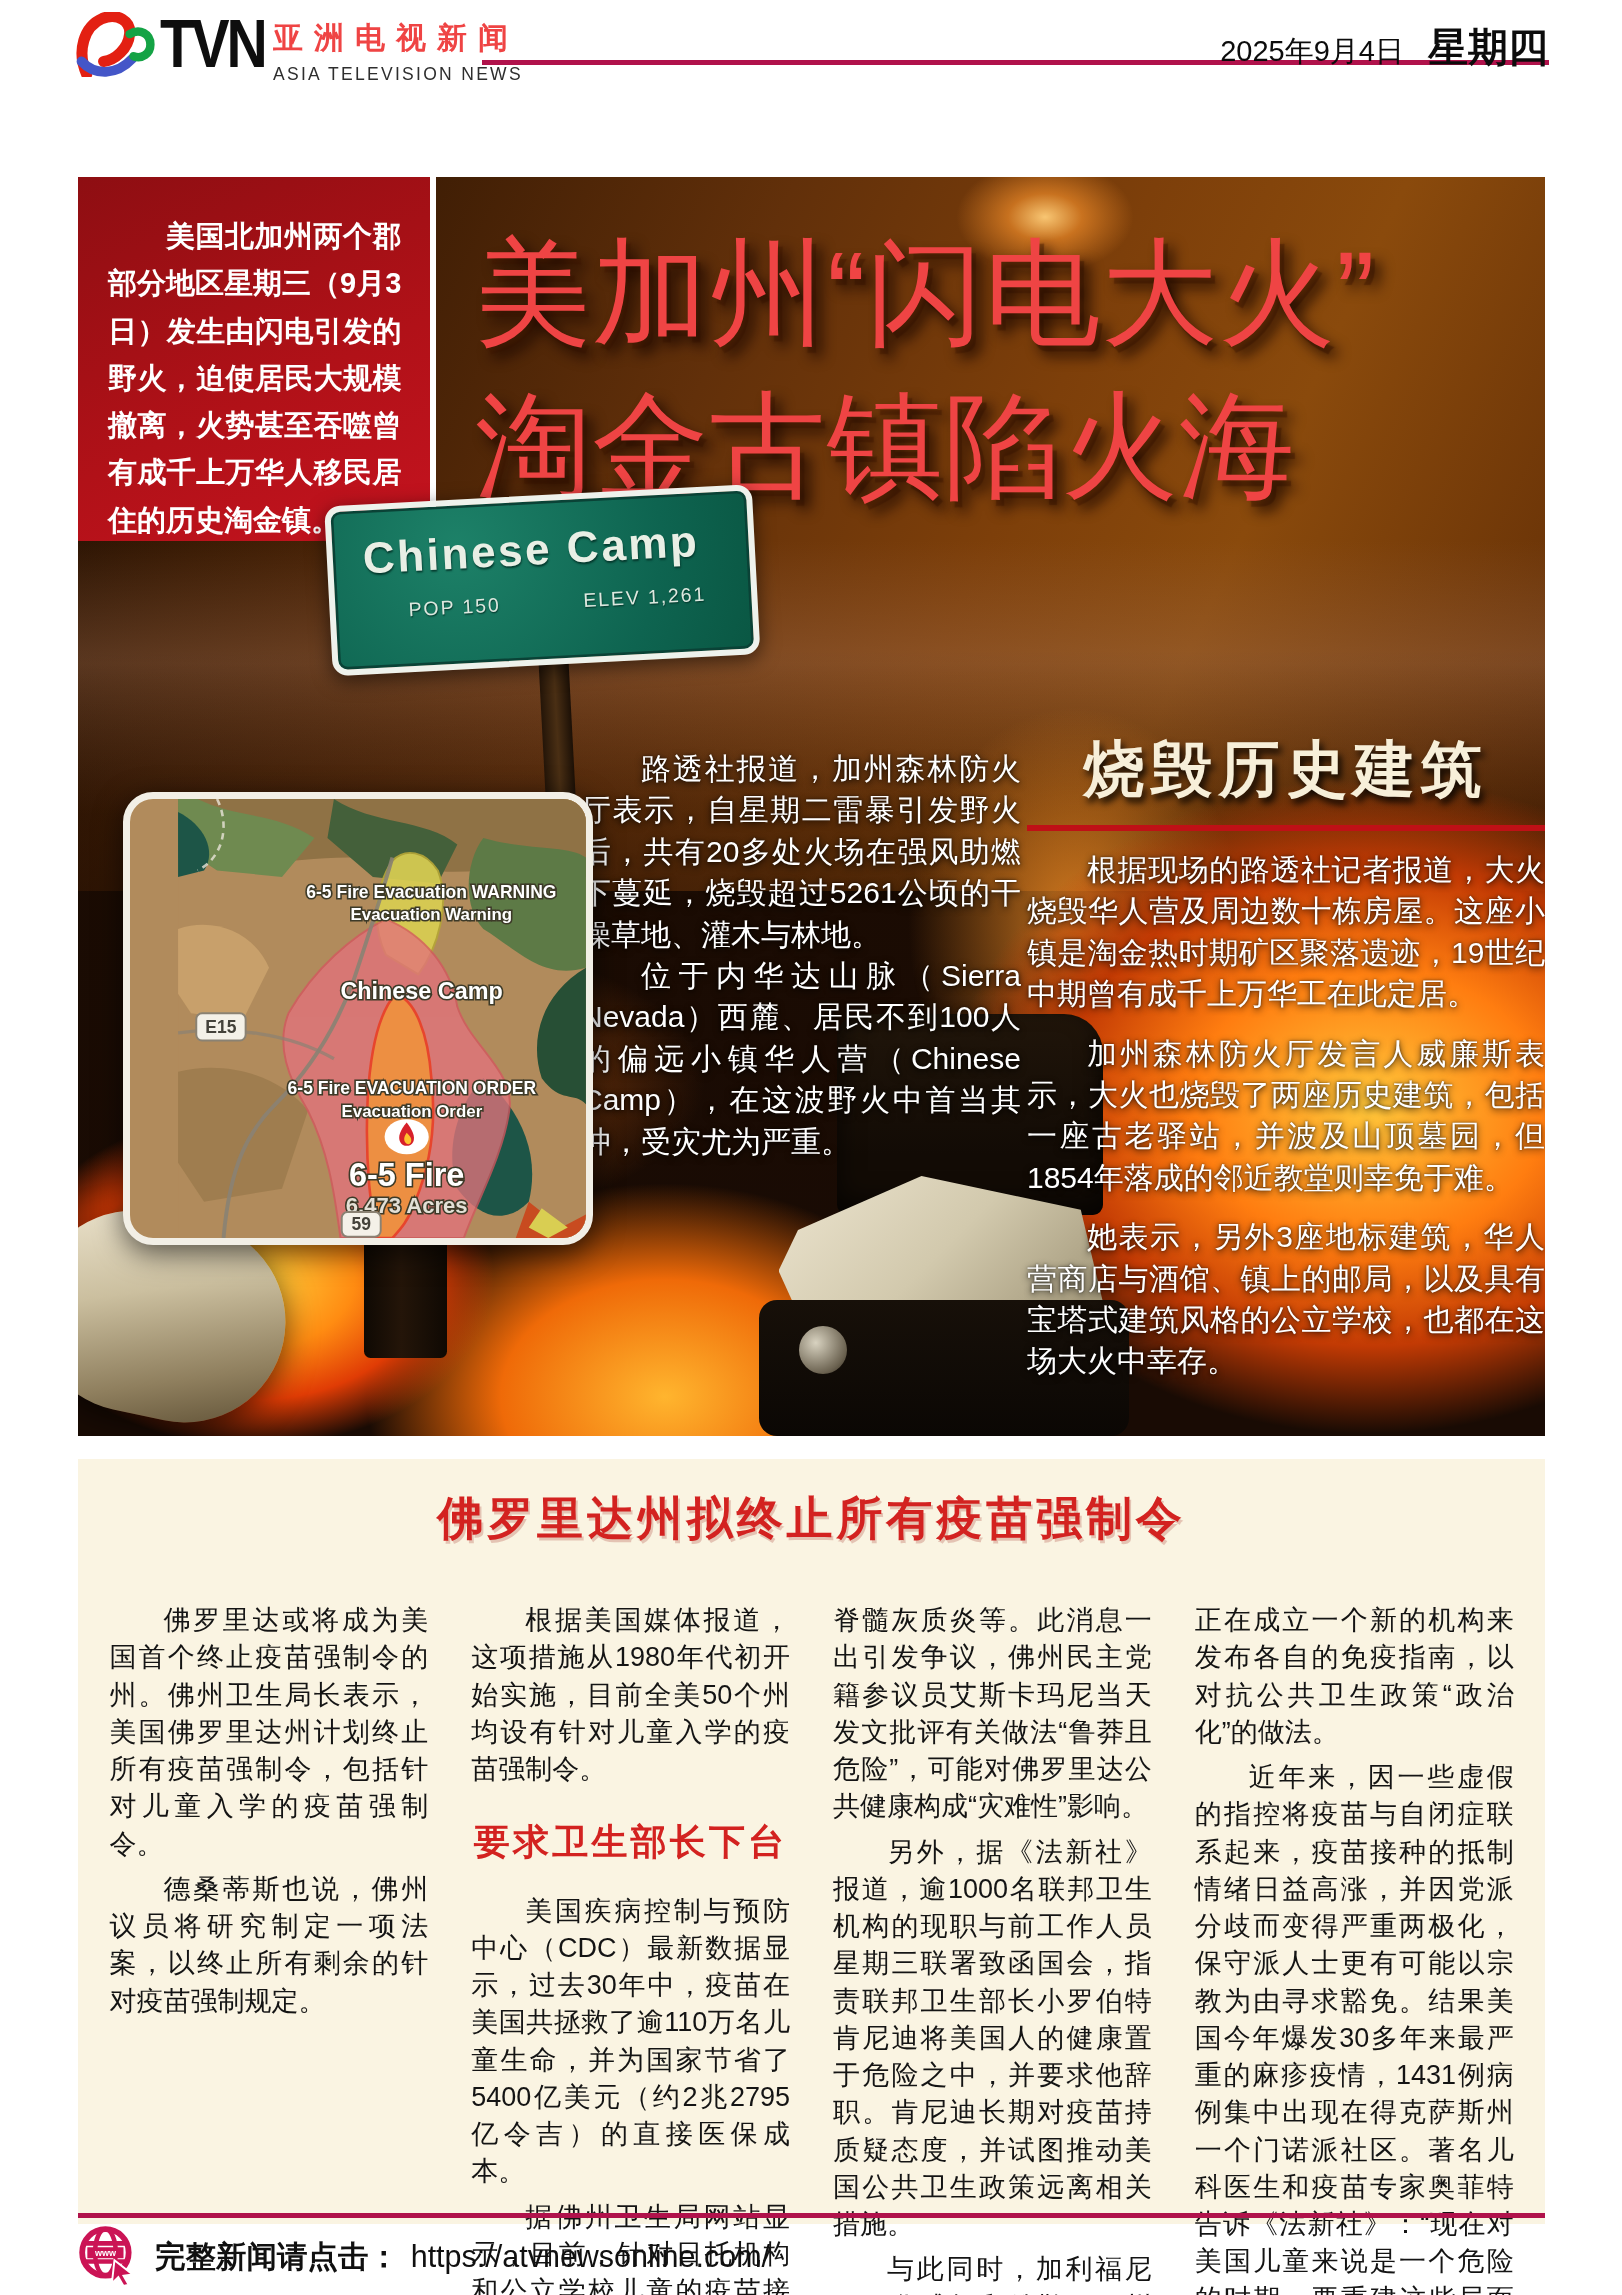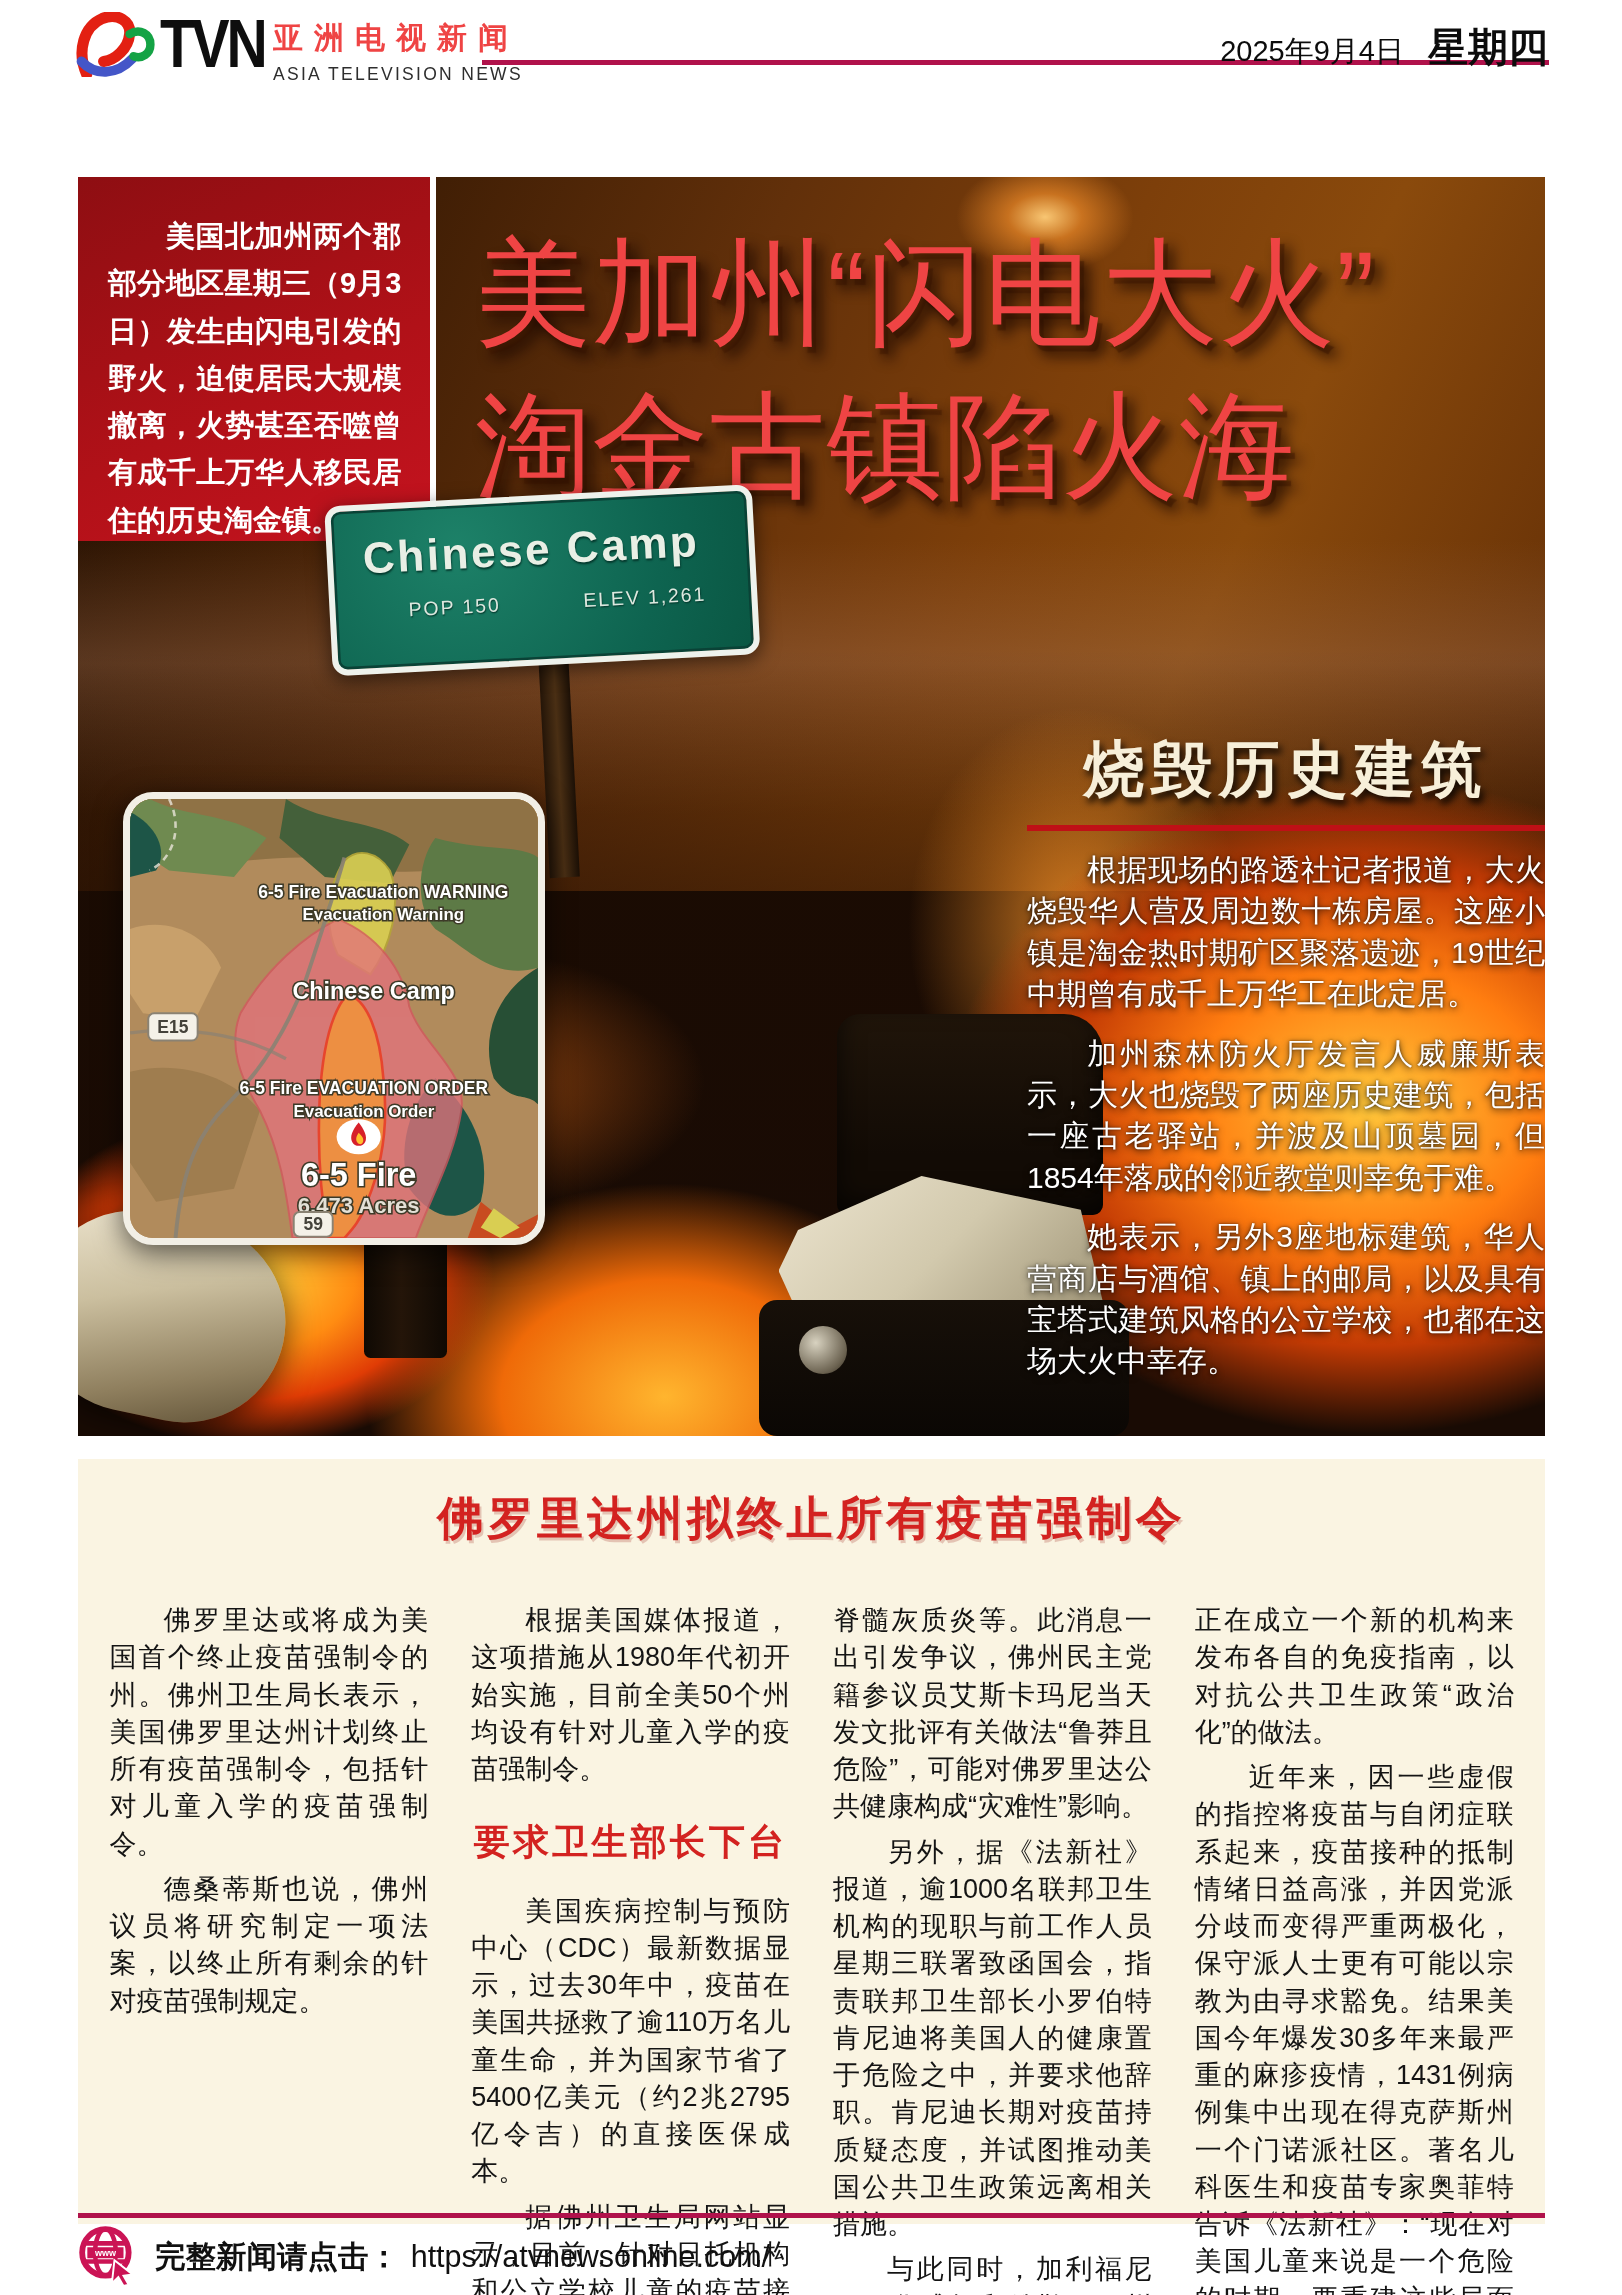--- a/index.html
+++ b/index.html
@@ -72,21 +72,21 @@
     text-shadow:0 1.9px 7.8px rgba(0,0,0,.85),0 0 2.6px rgba(0,0,0,.6);}
   #article-left{left:503px;top:571px;width:440px;}
   #section-right{left:949px;top:552px;width:518px;}
   #section-title{font-size:61px;font-weight:900;color:#f7efd9;text-align:center;letter-spacing:6.5px;margin:0;
     text-shadow:3.2px 4.5px 7.8px rgba(0,0,0,.9);}
   #section-rule{height:5.8px;background:#bf1016;margin-top:14.3px;}
   #section-right p{margin-top:18px;}
 
   
   #map{left:45px;top:615px;width:408px;height:439px;border:7.1px solid #f2efe6;border-radius:30px;overflow:hidden;
-    box-shadow:0 7.8px 29px rgba(0,0,0,.6);background:#b18b5c;box-sizing:content-box;}
+    box-shadow:0 7.8px 29px rgba(0,0,0,.6);background:#b18b5c;box-sizing:content-box;padding-left:48px;}
 
   
   #vaccine{left:78px;top:1459px;width:1467px;height:765px;background:#faf4e2;}
   #vaccine-title{margin:0;padding-top:28.6px;text-align:center;font-size:46px;font-weight:900;color:#d32220;letter-spacing:3.9px;
     text-shadow:1.9px 2.6px 0 rgba(150,25,15,.22);}
   #vaccine-cols{position:absolute;left:23.4px;right:23.4px;top:135px;display:flex;gap:27px;}
   .vcol{flex:1;font-size:27px;line-height:1.38;color:#141414;text-align:justify;}
   .vcol p{margin:8px;text-indent:2em;}
   .vcol p.noindent{text-indent:0;}
   .vcol .subhead{font-size:36px;font-weight:900;color:#d32220;text-align:center;letter-spacing:3.2px;margin:28.6px 0 26px;text-indent:0;}
@@ -141,20 +141,24 @@
     <div class="abs" id="sign-pole"></div>
     <div class="abs" id="sign-plate">
       <div id="sign-title">Chinese Camp</div>
       <div id="sign-row">
         <span>POP 150</span>
         <span>ELEV 1,261</span>
       </div>
     </div>
   </div>
 
+  <div class="abs" id="article-left">
+    <p class="hero-p">路透社报道，加州森林防火厅表示，自星期二雷暴引发野火后，共有20多处火场在强风助燃下蔓延，烧毁超过5261公顷的干燥草地、灌木与林地。</p>
+    <p class="hero-p">位于内华达山脉（Sierra Nevada）西麓、居民不到100人的偏远小镇华人营（Chinese Camp），在这波野火中首当其冲，受灾尤为严重。</p>
+  </div>
 
   <div class="abs" id="section-right">
     <h2 id="section-title">烧毁历史建筑</h2>
     <div id="section-rule"></div>
     <p class="hero-p">根据现场的路透社记者报道，大火烧毁华人营及周边数十栋房屋。这座小镇是淘金热时期矿区聚落遗迹，19世纪中期曾有成千上万华工在此定居。</p>
     <p class="hero-p">加州森林防火厅发言人威廉斯表示，大火也烧毁了两座历史建筑，包括一座古老驿站，并波及山顶墓园，但1854年落成的邻近教堂则幸免于难。</p>
     <p class="hero-p">她表示，另外3座地标建筑，华人营商店与酒馆、镇上的邮局，以及具有宝塔式建筑风格的公立学校，也都在这场大火中幸存。</p>
   </div>
 
   <div class="abs" id="map">

